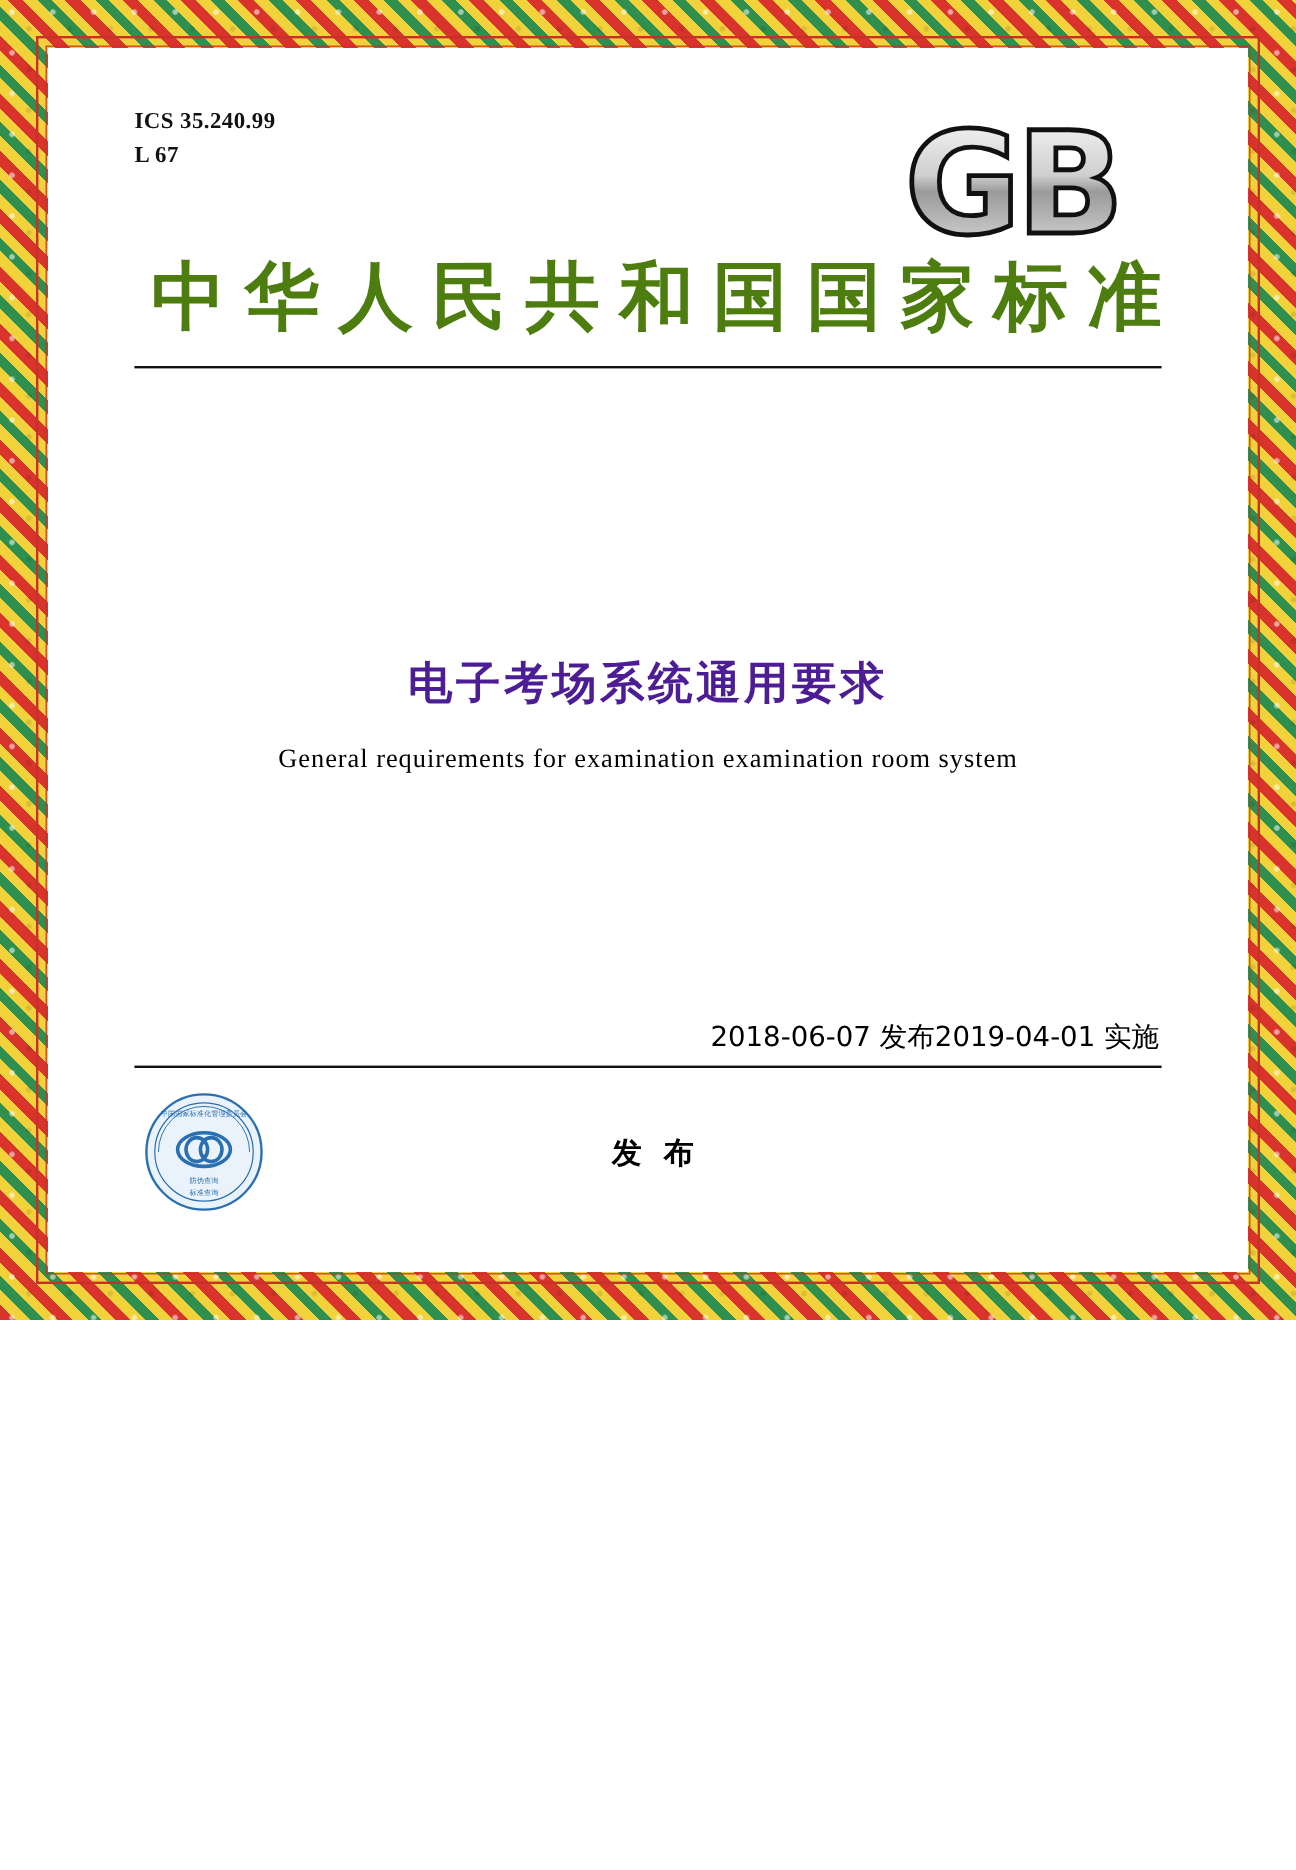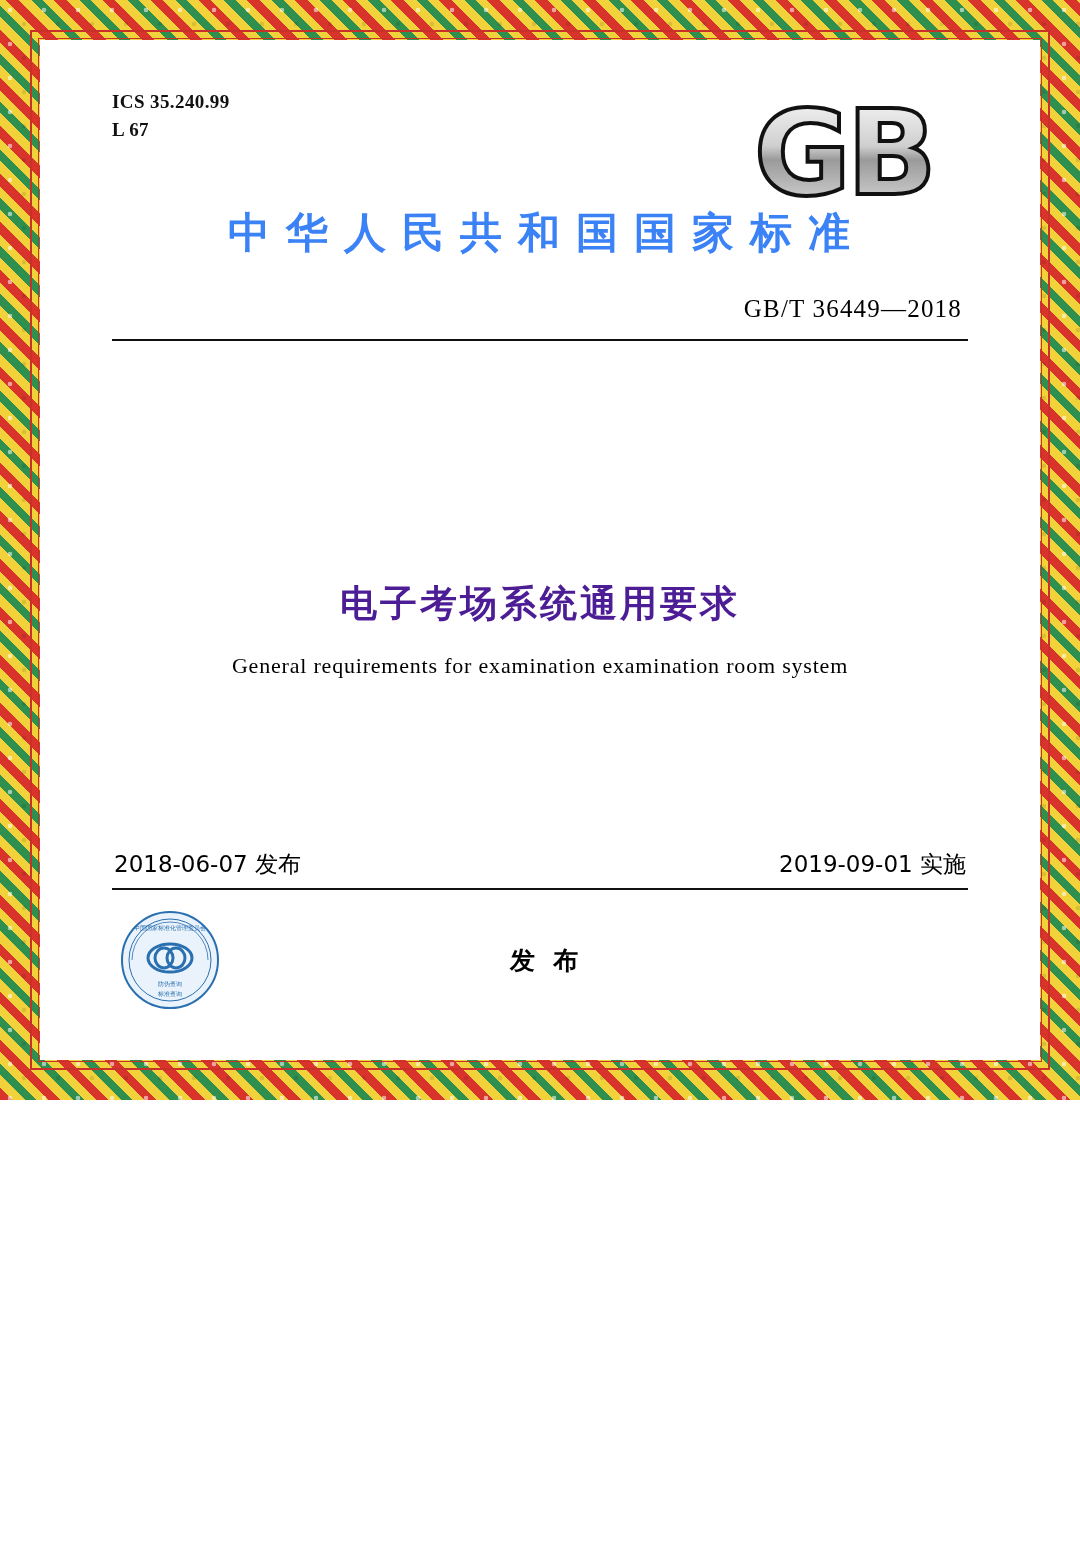--- a/index.html
+++ b/index.html
@@ -98,23 +98,23 @@
     width: 230px;
     height: 120px;
   }
   .gb-logo svg { display: block; }
 
   .national-title {
     margin-top: 62px;
     text-align: center;
     font-family: "DejaVu Serif", serif;
     font-weight: bold;
-    font-size: 42px;
+    font-size: 62px;
     letter-spacing: 16px;
-    color: #3b82f6;
+    color: #4d7c0f;
     white-space: nowrap;
     padding-left: 14px;
   }
 
   .std-number {
     margin-top: 34px;
     text-align: right;
     padding-right: 6px;
     font-family: "Liberation Serif", serif;
     font-size: 25px;
@@ -150,21 +150,21 @@
 
   
   .bottom {
     position: absolute;
     left: 52px;
     right: 52px;
     bottom: 26px;
   }
   .dates-row {
     display: flex;
-    justify-content: space-between;
+    justify-content: flex-end;
     align-items: flex-end;
     font-family: "DejaVu Sans", sans-serif;
     font-size: 23px;
     color: #000;
     padding: 0 2px 8px 2px;
   }
   .hr-bottom {
     border: none;
     border-top: 2px solid #111;
     width: 100%;
@@ -232,31 +232,30 @@
             <stop offset="55%" stop-color="#9a9a9a"></stop>
             <stop offset="100%" stop-color="#e8e8e8"></stop>
           </linearGradient>
         </defs>
         <text x="0" y="100" font-family="DejaVu Sans, sans-serif" font-size="118" font-weight="bold" letter-spacing="-4" fill="url(#gbgrad)" stroke="#111111" stroke-width="4">GB</text>
       </svg>
     </div>
 
     <div class="national-title">中华人民共和国国家标准</div>
 
-    <div class="std-number">GB/T 36449—2018</div>
 
     <hr class="hr-main">
 
     <div class="doc-title-cn">电子考场系统通用要求</div>
     <div class="doc-title-en">General requirements for examination examination room system</div>
 
     <div class="bottom">
       <div class="dates-row">
         <span>2018-06-07 发布</span>
-        <span>2019-09-01 实施</span>
+        <span>2019-04-01 实施</span>
       </div>
       <hr class="hr-bottom">
 
       <div class="issuer-row">
         <div class="seal">
           <svg viewBox="0 0 104 104" width="104" height="104" aria-hidden="true">
             <circle cx="52" cy="52" r="48" fill="#eaf3fb" stroke="#2a6fb0" stroke-width="2"></circle>
             <circle cx="52" cy="52" r="41" fill="none" stroke="#2a6fb0" stroke-width="1"></circle>
             <ellipse cx="52" cy="50" rx="22" ry="14" fill="none" stroke="#2a6fb0" stroke-width="3"></ellipse>
             <ellipse cx="46" cy="50" rx="9" ry="10" fill="none" stroke="#2a6fb0" stroke-width="3"></ellipse>

